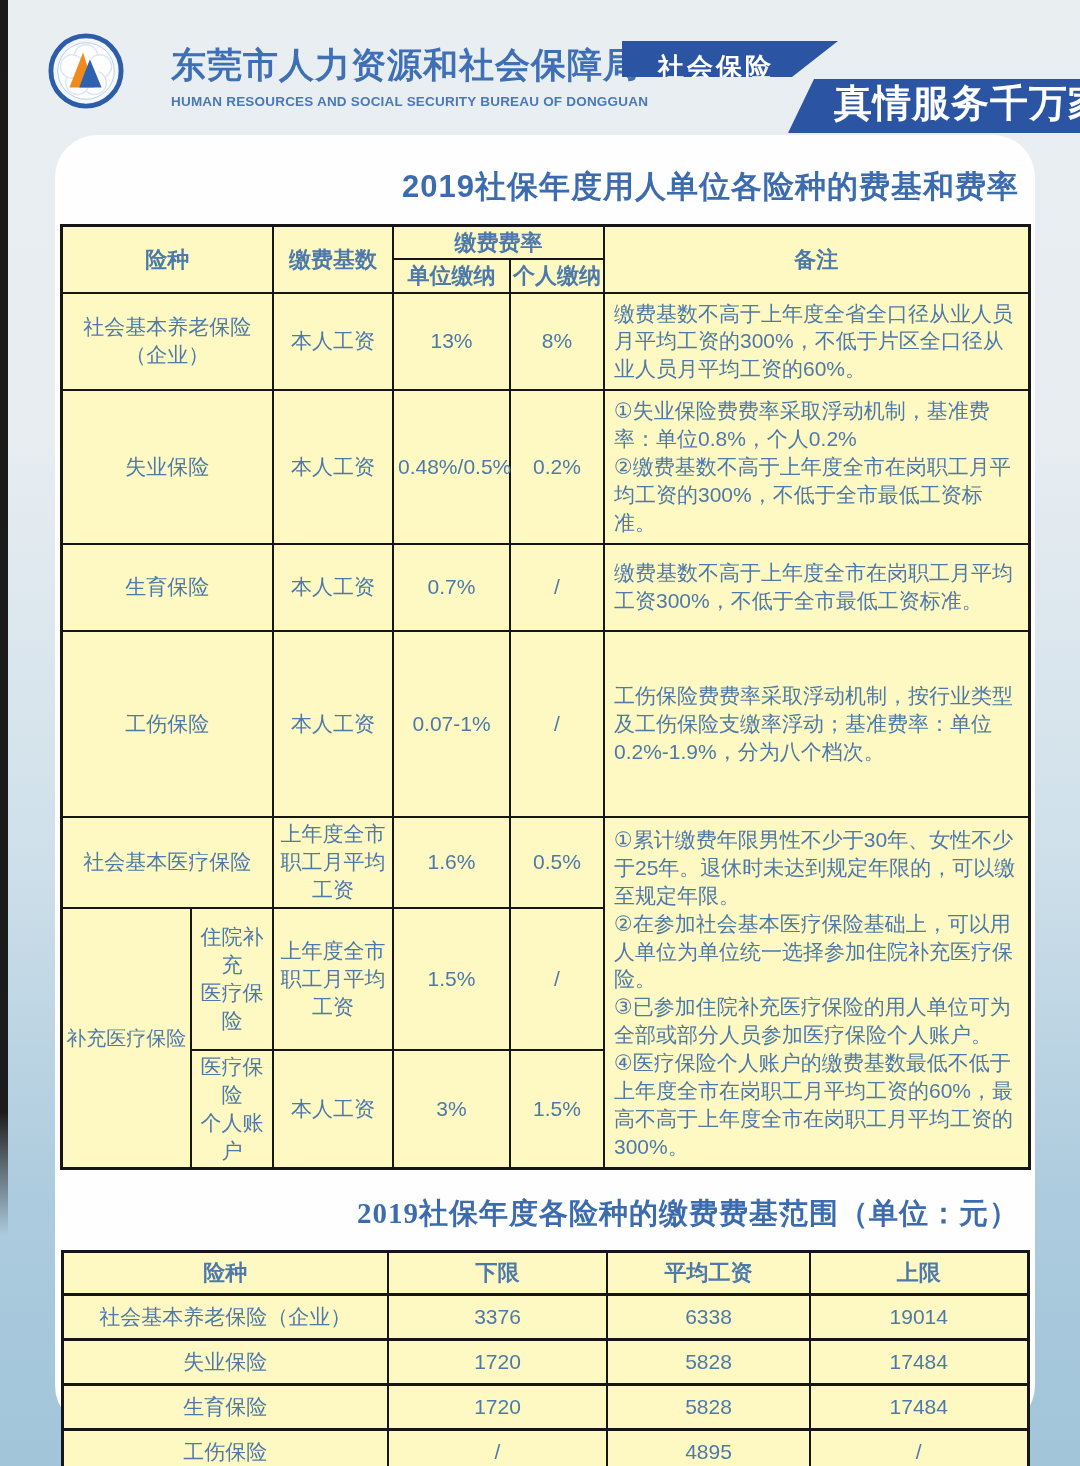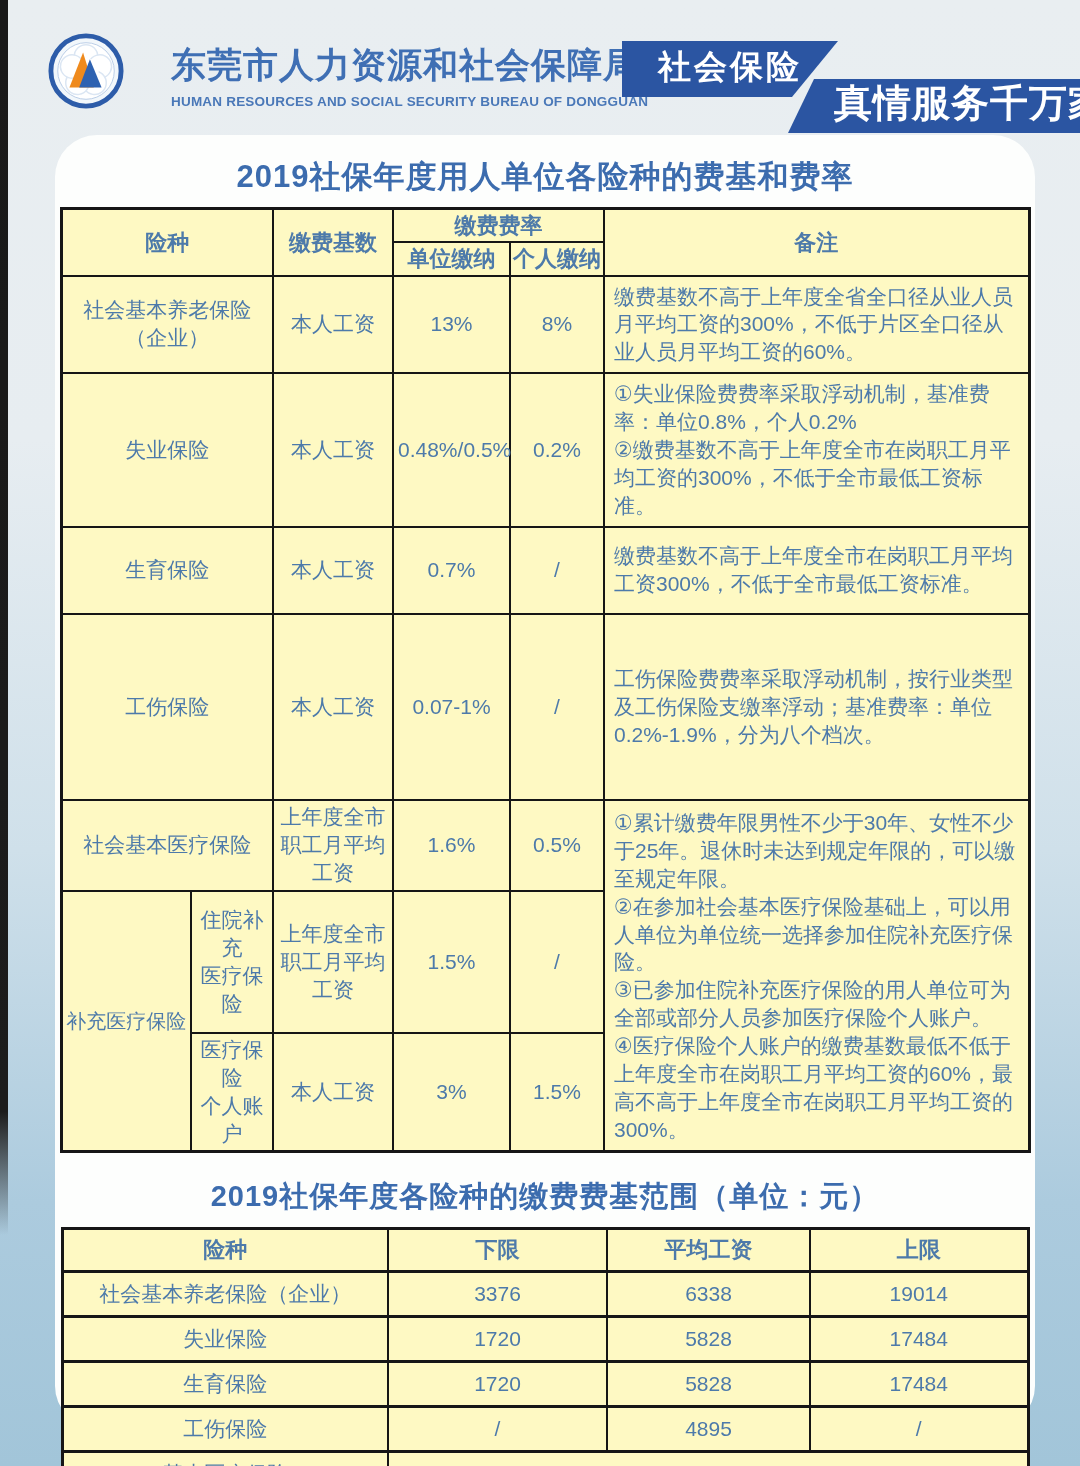--- a/index.html
+++ b/index.html
@@ -9,32 +9,32 @@
     background:linear-gradient(180deg,#e9eef1 0%,#e7edf1 30%,#cfe0ea 58%,#accbde 82%,#a2c5d9 100%);
   }
   .edge-strip{position:absolute;left:0;top:0;width:8px;height:1235px;
     background:linear-gradient(180deg,#191919 0%,#1c1c1c 90%,rgba(25,25,25,0) 100%);}
   
   .logo{position:absolute;left:47px;top:32px;width:78px;height:78px;}
   .org{position:absolute;left:131px;top:42px;margin-left:40px;}
   .org-cn{font-size:35px;font-weight:bold;color:#3f6fb4;letter-spacing:1px;white-space:nowrap;}
   .org-en{font-size:13.5px;font-weight:bold;color:#4a78b8;margin-top:5px;letter-spacing:0.2px;white-space:nowrap;}
   .banner{position:absolute;background:#2b55a2;color:#fff;font-weight:bold;white-space:nowrap;}
-  .banner-1{left:622px;top:41px;width:216px;height:56px;line-height:52px;font-size:33px;
+  .banner-1{left:622px;top:41px;width:216px;height:36px;line-height:52px;font-size:26px;
     padding-left:36px;letter-spacing:3px;box-sizing:border-box;
     clip-path:polygon(0 0,100% 0,calc(100% - 46px) 100%,0 100%);}
   .banner-2{left:788px;top:79px;width:292px;height:54px;line-height:48px;font-size:38px;
     padding-left:46px;letter-spacing:1px;box-sizing:border-box;
     clip-path:polygon(26px 0,100% 0,100% 100%,0 100%);}
   
   .card{position:absolute;left:55px;top:135px;width:980px;height:1293px;
     background:#fdfefd;border-radius:42px;}
-  .sec-title{text-align:center;color:#3c6cae;font-weight:bold;margin:6px;}
+  .sec-title{text-align:right;color:#3c6cae;font-weight:bold;margin:16px;}
   .title-1{font-size:31px;padding-top:15px;letter-spacing:1px;}
-  .title-2{font-size:29px;margin-top:24px;letter-spacing:1px;}
+  .title-2{font-size:29px;margin-top:24px;letter-spacing:1px;font-family:Liberation Serif, serif;}
   
   table{border-collapse:collapse;table-layout:fixed;margin:0 auto;background:#fef9c3;}
   .t1{width:968px;margin-top:9px;border:3px solid #161616;}
   .t2{width:966px;margin-top:10px;border:3px solid #161616;}
   td,th{border:2px solid #161616;color:#4d7aaa;font-size:21px;text-align:center;
     vertical-align:middle;padding:2px 4px;white-space:pre-line;line-height:1.33;}
   th{font-weight:bold;font-size:22px;padding:1px 2px;}
   .t1 th{height:22px;}
   .t1 .remark{text-align:left;padding:6px 10px 6px 9px;margin-top:8px;}
   .t1 .remark-top{vertical-align:top;padding-top:8px;}

